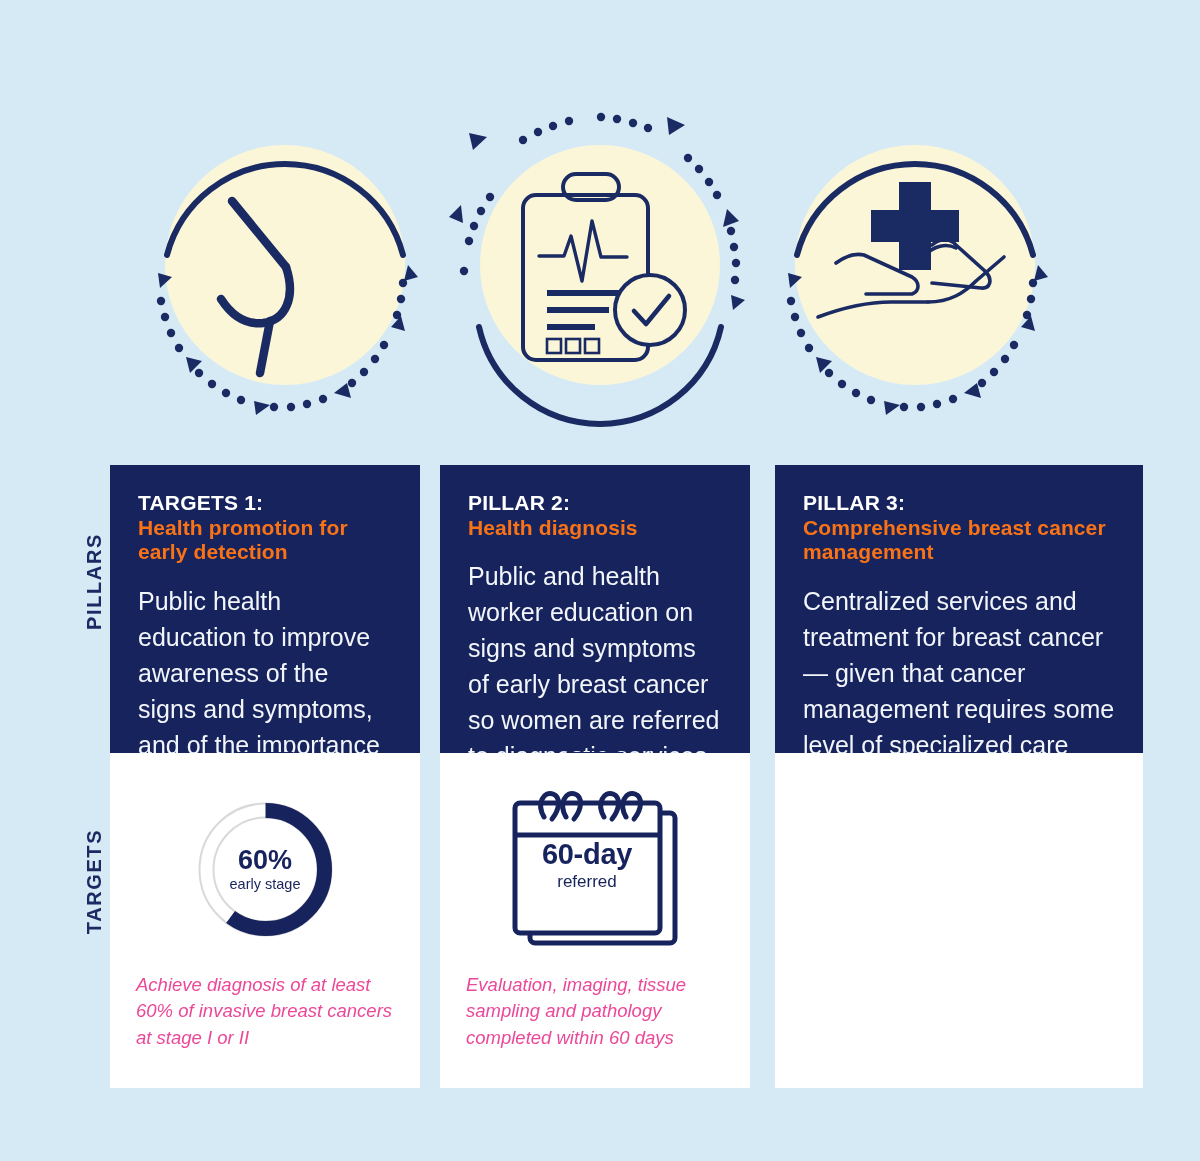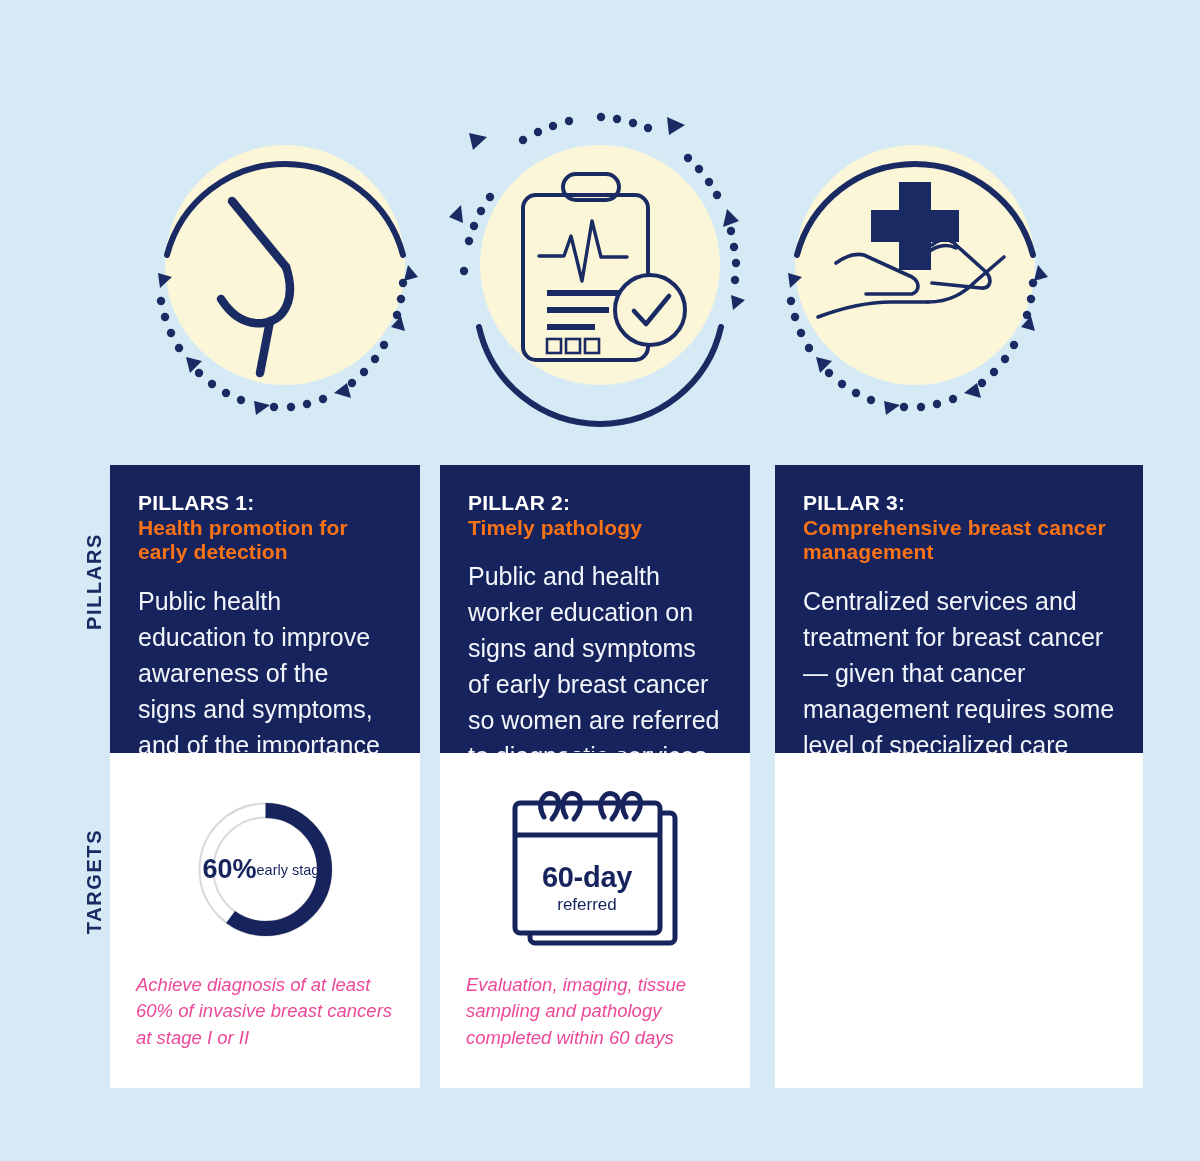--- a/index.html
+++ b/index.html
@@ -77,30 +77,30 @@
   }
   .target-visual{height:205px;display:flex;align-items:center;justify-content:center;}
   .target-caption{
     color:#ec4899;font-size:18.5px;line-height:1.42;
     font-style:italic;text-align:left;align-self:flex-start;
     margin:0;
   }
   .donut-wrap{position:relative;width:175px;height:175px;}
   .donut-wrap svg{position:absolute;left:0;top:0;}
   .donut-text{
-    position:absolute;inset:0;display:flex;flex-direction:row;
+    position:absolute;inset:0;display:flex;flex-direction:column;
     align-items:center;justify-content:center;color:#17235c;
     pointer-events:none;
   }
   .donut-big{font-weight:bold;font-size:27px;line-height:1;}
   .donut-small{font-size:14.5px;line-height:1.07;text-align:center;margin-top:3px;}
   .cal-wrap{position:relative;width:190px;height:185px;}
   .cal-wrap svg{position:absolute;left:0;top:0;}
   .cal-text{
-    position:absolute;left:0;right:16px;top:86px;
+    position:absolute;left:0;right:16px;top:63px;
     display:flex;flex-direction:column;align-items:center;color:#17235c;
     pointer-events:none;
   }
   .cal-big{font-weight:bold;font-size:29px;line-height:1;letter-spacing:-.3px;}
   .cal-small{font-size:17px;line-height:1.1;margin-top:4px;}
 </style>
 </head>
 <body>
 
 <div class="stage">
@@ -233,21 +233,21 @@
 
   <div class="rail">
     <div class="rail-label" id="rail-pillars">PILLARS</div>
     <div class="rail-label" id="rail-targets">TARGETS</div>
   </div>
 
   <div class="cols">
 
     <div class="col c1">
       <div class="pillar-card">
-        <p class="pillar-eyebrow">PILLARS 1:</p>
+        <p class="pillar-eyebrow">TARGETS 1:</p>
         <p class="pillar-title">Health promotion for early detection</p>
         <p class="pillar-body">Public health education to improve awareness of the signs and symptoms, and of the importance of early detection and treatment</p>
         <div class="notch"></div>
       </div>
       <div class="target-card">
         <div class="target-visual">
           <div class="donut-wrap">
             <svg width="175" height="175" viewBox="0 0 175 175">
               <circle cx="87.5" cy="87.5" r="66" fill="none" stroke="#d9d9d9" stroke-width="2"></circle>
               <circle cx="87.5" cy="87.5" r="52" fill="none" stroke="#d9d9d9" stroke-width="2"></circle>
@@ -259,21 +259,21 @@
             </div>
           </div>
         </div>
         <p class="target-caption">Achieve diagnosis of at least 60% of invasive breast cancers at stage I or II</p>
       </div>
     </div>
 
     <div class="col c2">
       <div class="pillar-card">
         <p class="pillar-eyebrow">PILLAR 2:</p>
-        <p class="pillar-title">Timely pathology</p>
+        <p class="pillar-title">Health diagnosis</p>
         <p class="pillar-body">Public and health worker education on signs and symptoms of early breast cancer so women are referred to diagnostic services when appropriate</p>
         <div class="notch"></div>
       </div>
       <div class="target-card">
         <div class="target-visual">
           <div class="cal-wrap">
             <svg width="190" height="185" viewBox="0 0 190 185">
               <rect x="30" y="36" width="145" height="130" rx="5" fill="#ffffff" stroke="#17235c" stroke-width="5"></rect>
               <rect x="15" y="26" width="145" height="130" rx="5" fill="#ffffff" stroke="#17235c" stroke-width="5"></rect>
               <line x1="15" y1="58" x2="160" y2="58" stroke="#17235c" stroke-width="5"></line>

